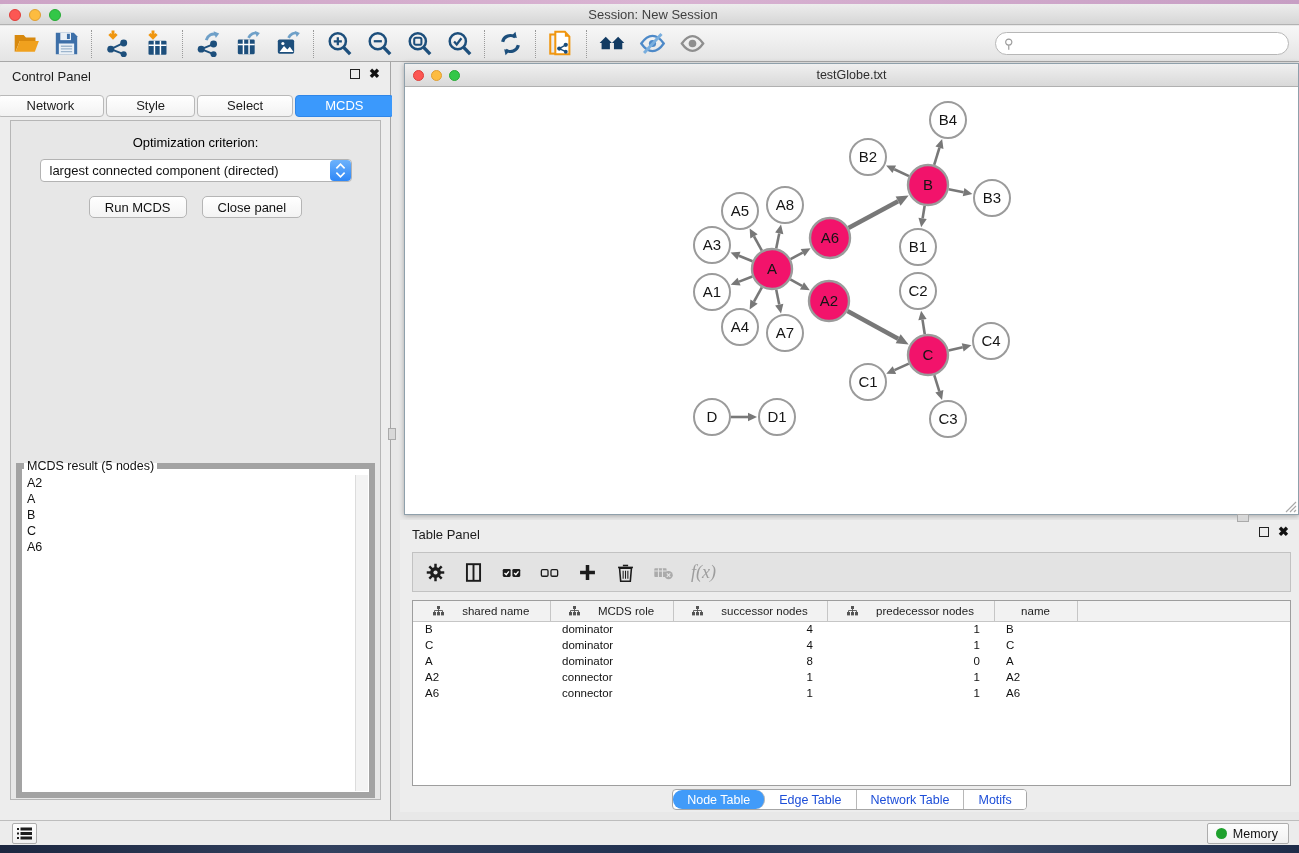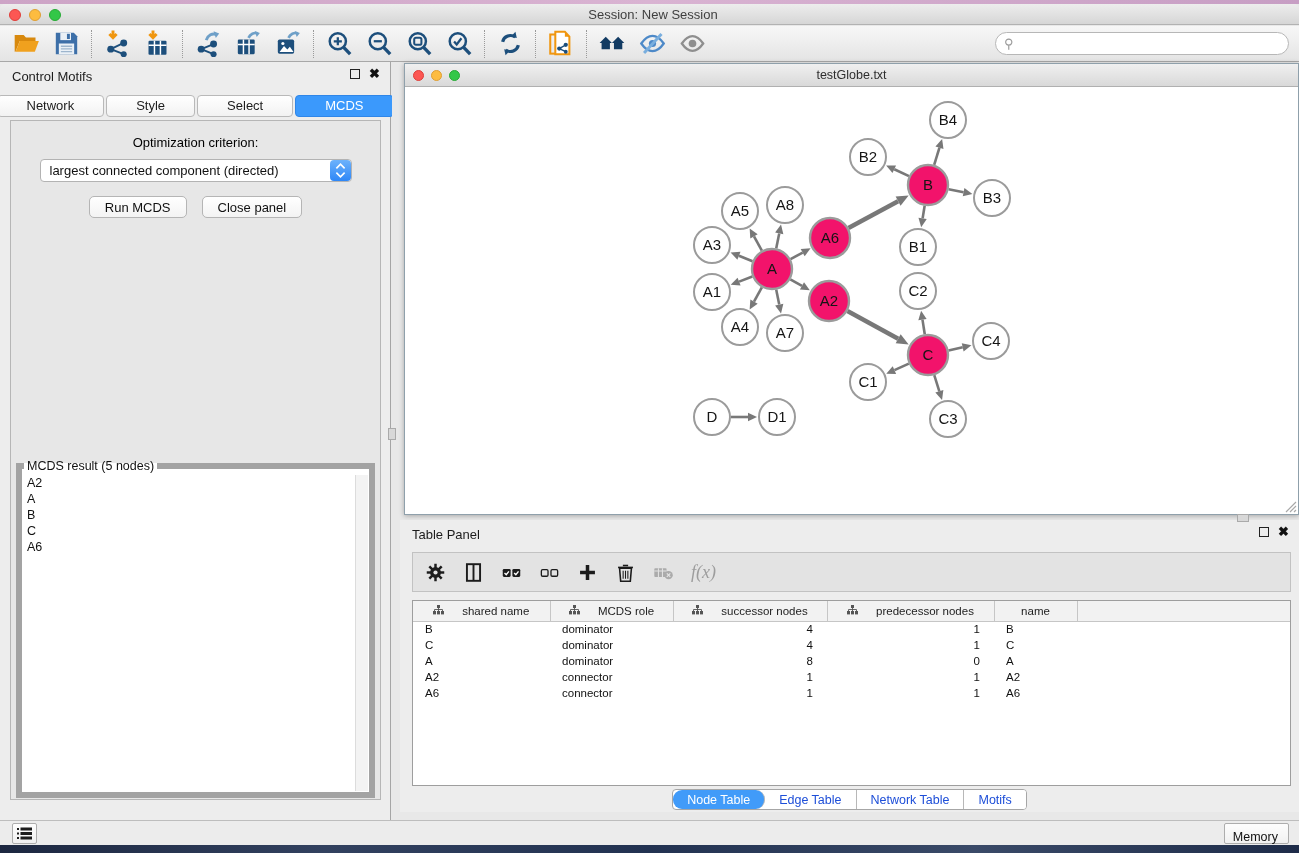--- a/index.html
+++ b/index.html
@@ -97,21 +97,21 @@
   .tp-toolbar { position:absolute; left:12px; right:8px; top:32px; height:40px;
     background:#e3e3e3; border:1px solid #c2c2c2; display:flex; align-items:center; gap:17px; padding-left:12px; }
   .tpbtn { background:none; border:none; display:flex; align-items:center; cursor:default; }
   .tpbtn svg { width:21px; height:21px; }
   .fx-label { font-family:"Liberation Serif", serif; font-style:italic; font-size:18px; color:#9d9d9d; }
   .tp-table-wrap { position:absolute; left:12px; right:8px; top:80px; height:186px;
     background:#fff; border:1px solid #9e9e9e; overflow:hidden; }
   table.data { border-collapse:collapse; table-layout:fixed; width:100%; }
   table.data thead th { height:20px; background:#f2f2f2; border-bottom:1px solid #c6c6c6;
     border-right:1px solid #c6c6c6; font-weight:normal; font-size:11.5px; color:#1d1d1d; }
-  table.data thead th .hwrap { display:flex; justify-content:center; gap:18px; }
+  table.data thead th .hwrap { display:flex; align-items:center; justify-content:center; gap:18px; }
   table.data thead th svg { width:11px; height:10px; flex:none; }
   table.data td { height:16px; font-size:11.5px; color:#111; white-space:nowrap; overflow:hidden; }
   td.al { text-align:left; padding-left:12px; }
   td.ar { text-align:right; padding-right:14px; }
 
   
   .tp-tabs { position:absolute; left:0; right:0; bottom:0; height:23px; display:flex; justify-content:center; }
   .seg-group { display:flex; height:21px; border:1px solid #a6a6a6; border-radius:4px; overflow:hidden; background:#fff; }
   .seg { padding:0 14px; font-size:12.5px; line-height:20px; color:#1d4ed8; background:#fff;
     border:none; border-right:1px solid #b8b8b8; cursor:default; }
@@ -119,21 +119,21 @@
   .seg.active { background:#419bf9; color:#fff;border-radius:9px; }
 
   
   .statusbar { position:absolute; left:0; bottom:8px; right:0; height:25px;
     background:#ececec; border-top:1px solid #bdbdbd; }
   .list-btn { position:absolute; left:12px; top:2px; width:25px; height:21px;
     background:linear-gradient(#fdfdfd,#f0f0f0); border:1px solid #adadad; border-radius:2px;
     display:flex; align-items:center; justify-content:center; }
   .memory-btn { position:absolute; right:10px; top:2px; height:21px; padding:0 10px 0 8px;
     background:linear-gradient(#fdfdfd,#f1f1f1); border:1px solid #adadad; border-radius:2px;
-    display:flex; align-items:center; gap:6px; font-size:12.5px; color:#111;flex-direction:column; }
+    display:flex; align-items:center; gap:6px; font-size:12.5px; color:#111; }
   .memory-dot { width:11px; height:11px; border-radius:50%; }
 </style>
 </head>
 <body>
 
 <div class="screen">
   <div class="wp-top"></div>
 
   <div class="titlebar">
     <div class="lights">
@@ -290,21 +290,21 @@
     <div class="searchbox">
       <span class="search-glyph">⚲</span>
       <input type="text" value="" style="">
     </div>
   </div>
 
   <div class="main">
 
     <div class="control-panel">
       <div class="panel-titlebar">
-        <span class="ptitle">Control Motifs</span>
+        <span class="ptitle">Control Panel</span>
         <span class="panel-winbtns">
           <span class="float-glyph"></span>
           <span class="close-glyph">✖</span>
         </span>
       </div>
       <div class="cp-tabs">
           <button class="cp-tab">Network</button>
           <button class="cp-tab">Style</button>
           <button class="cp-tab">Select</button>
           <button class="cp-tab active">MCDS</button>

